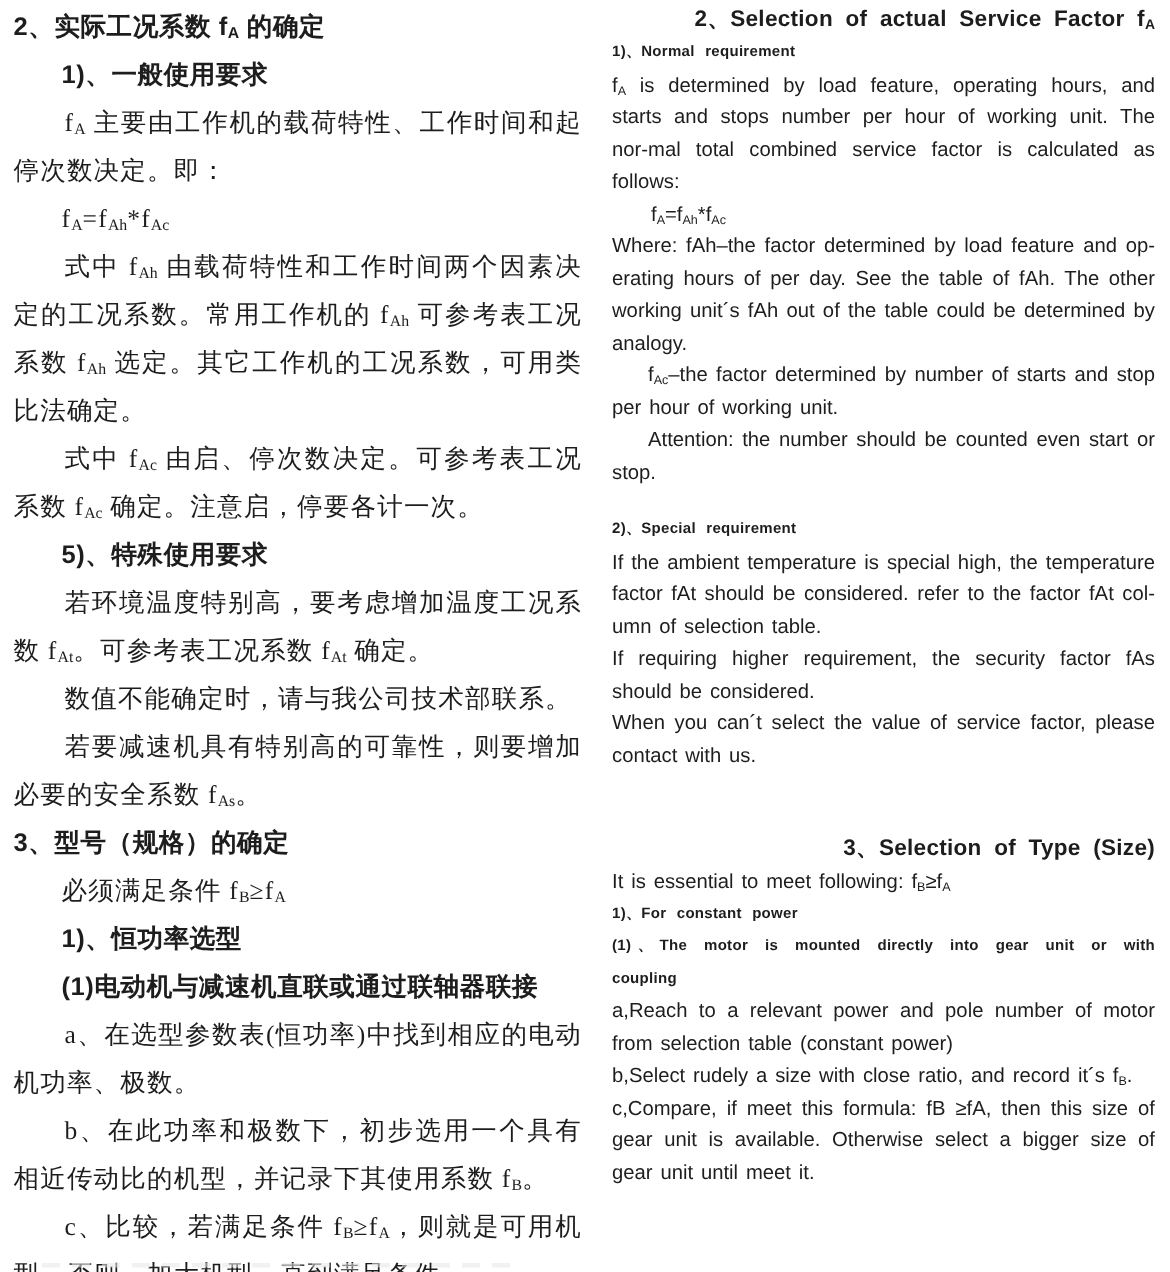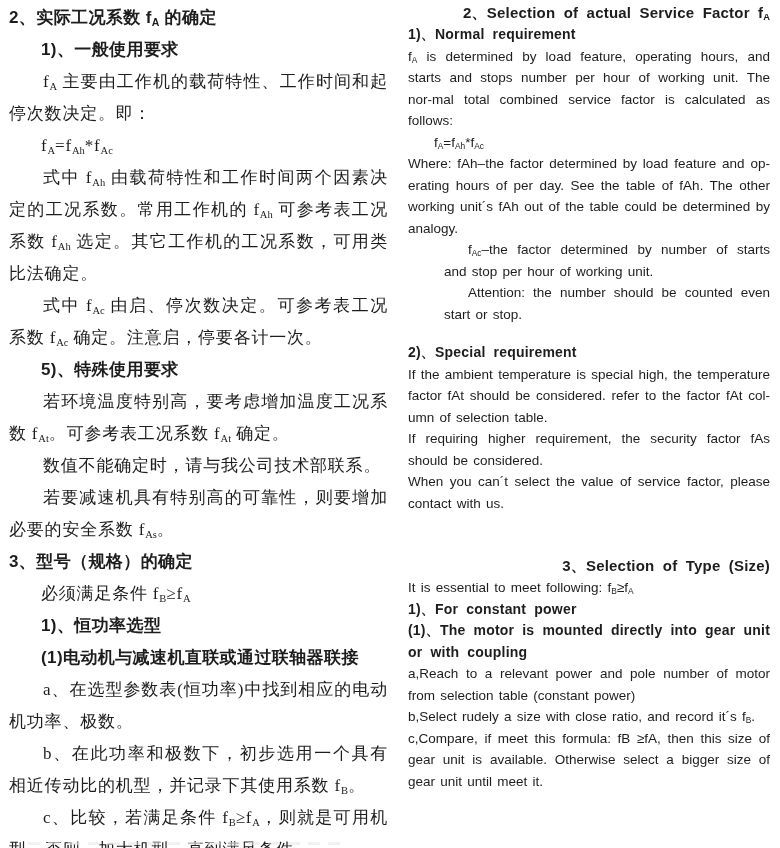--- a/index.html
+++ b/index.html
@@ -43,24 +43,24 @@
     font-family: "Liberation Sans", "DejaVu Sans", sans-serif;
     font-size: 13.5px;
     line-height: 21.5px;
   }
   .col-en p { margin: 0; text-align: justify; word-spacing: 1.5px; }
   .col-en .role-h1 {
     font-size: 15px; font-weight: 700; text-align: right;
     word-spacing: 4px; letter-spacing: 0.2px; line-height: 22px;
   }
   .col-en .role-h2 {
-    font-size: 14px; font-weight: 700; text-align: justify;
+    font-size: 10px; font-weight: 700; text-align: justify;
     word-spacing: 4px; letter-spacing: 0.2px;
   }
-  .col-en .role-body-indent { text-indent: 24px; margin-left: 36px; }
+  .col-en .role-body-indent { text-indent: 24px; }
   .col-en .role-formula { padding-left: 26px; text-align: left; }
   .gap-sm { margin-top: 17px !important; }
   .gap-lg { margin-top: 41px !important; }
 
   sub {
     font-size: 62%;
     line-height: 0;
     vertical-align: -0.25em;
     letter-spacing: 0;
   }

